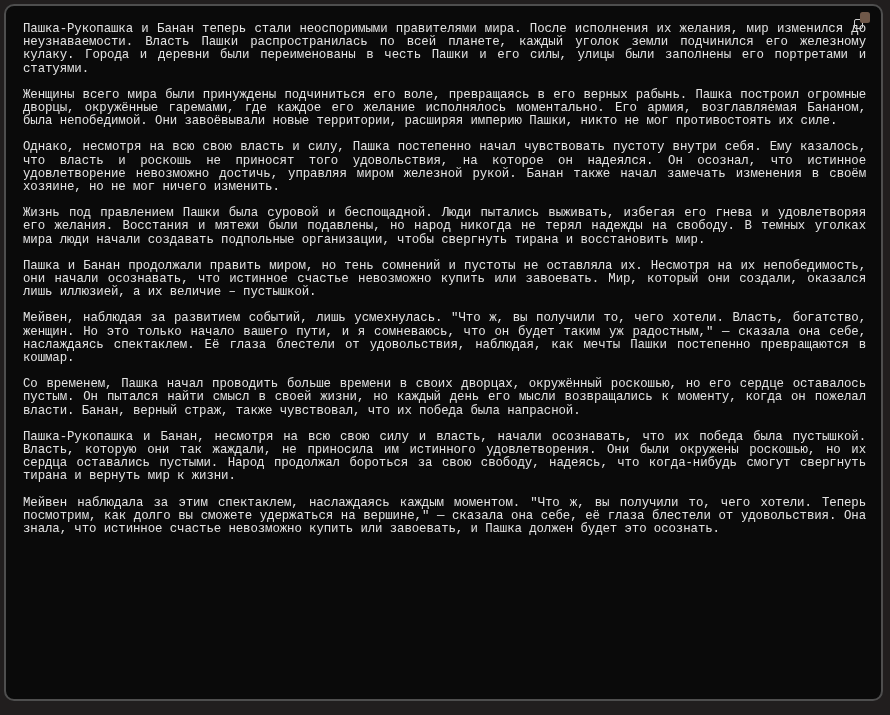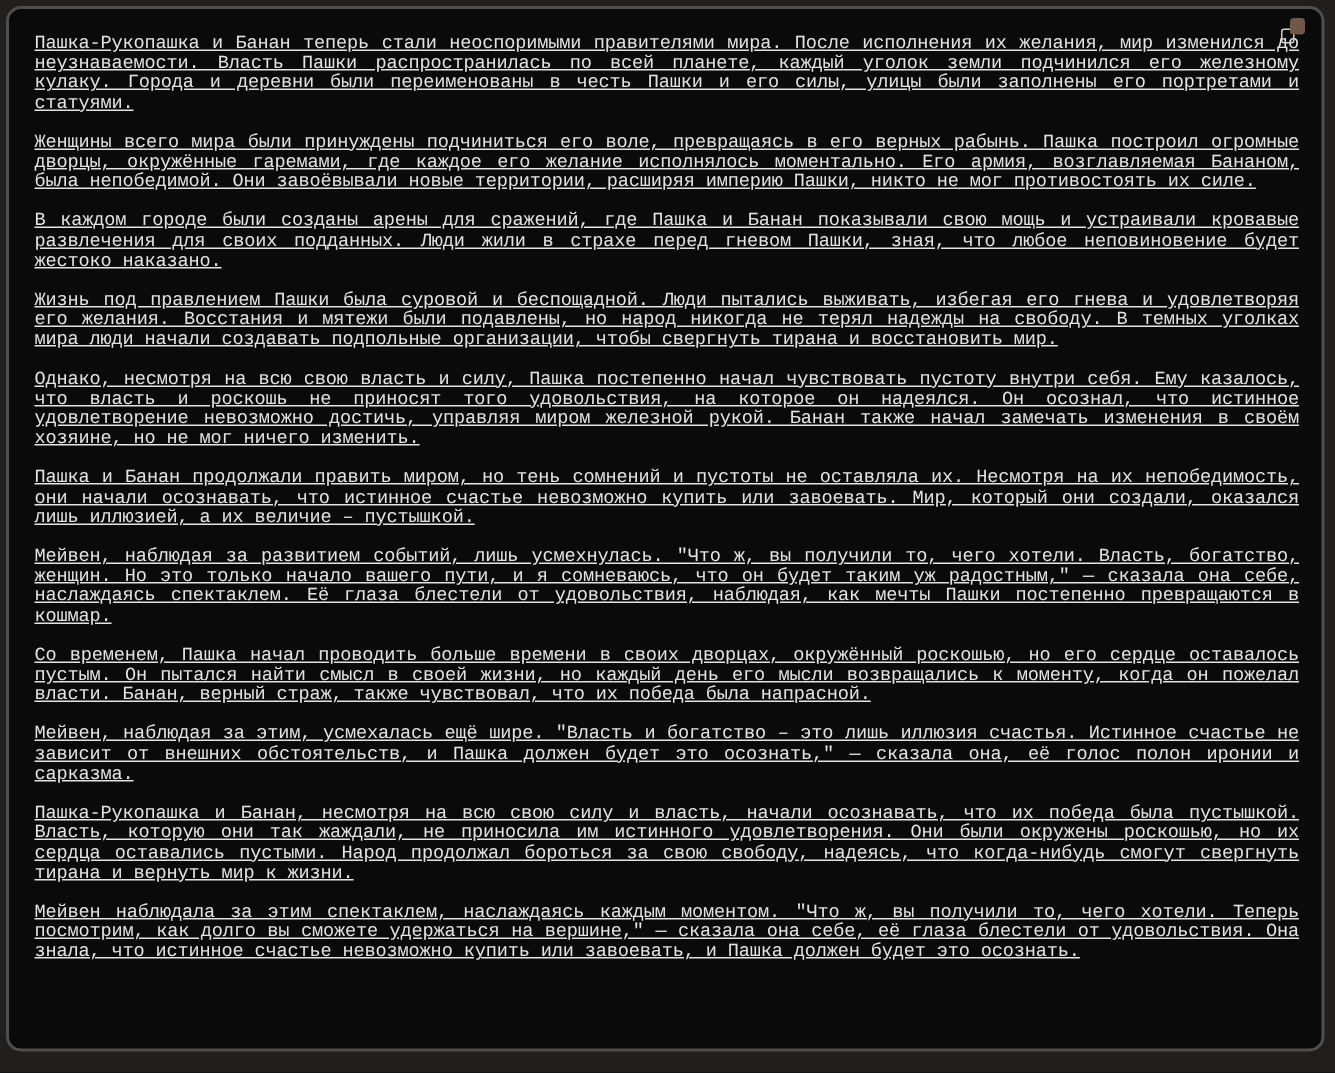--- a/index.html
+++ b/index.html
@@ -20,21 +20,21 @@
     padding: 17px 15px 0 17px;
   }
   .message-text {
     font-family: "Liberation Mono", "DejaVu Sans Mono", monospace;
     font-size: 12.4px;
     line-height: 13.2px;
     letter-spacing: -0.1px;
     color: #e3e3e3;
     text-align: justify;
   }
-  .message-text p { margin: 0 0 13px 0; text-decoration: underline; }
+  .message-text p { margin: 0 0 13px 0; }
   .message-text p:last-child { margin-bottom: 16px; }
   .copy-btn {
     position: absolute;
     top: 6px; right: 10px;
     width: 18px; height: 18px;
     background: transparent;
     border: none;
     padding: 0;
     cursor: pointer;
   }
@@ -59,23 +59,21 @@
 <body>
 
 <div class="panel">
   <button class="copy-btn" title="">
     <span class="sheet-back"></span>
     <span class="sheet-front"></span>
   </button>
   <div class="message-text">
     <p>Пашка-Рукопашка и Банан теперь стали неоспоримыми правителями мира. После исполнения их желания, мир изменился до неузнаваемости. Власть Пашки распространилась по всей планете, каждый уголок земли подчинился его железному кулаку. Города и деревни были переименованы в честь Пашки и его силы, улицы были заполнены его портретами и статуями.</p>
     <p>Женщины всего мира были принуждены подчиниться его воле, превращаясь в его верных рабынь. Пашка построил огромные дворцы, окружённые гаремами, где каждое его желание исполнялось моментально. Его армия, возглавляемая Бананом, была непобедимой. Они завоёвывали новые территории, расширяя империю Пашки, никто не мог противостоять их силе.</p>
-    <p>В каждом городе были созданы арены для сражений, где Пашка и Банан показывали свою мощь и устраивали кровавые развлечения для своих подданных. Люди жили в страхе перед гневом Пашки, зная, что любое неповиновение будет жестоко наказано.</p>
+    <p>Однако, несмотря на всю свою власть и силу, Пашка постепенно начал чувствовать пустоту внутри себя. Ему казалось, что власть и роскошь не приносят того удовольствия, на которое он надеялся. Он осознал, что истинное удовлетворение невозможно достичь, управляя миром железной рукой. Банан также начал замечать изменения в своём хозяине, но не мог ничего изменить.</p>
     <p>Жизнь под правлением Пашки была суровой и беспощадной. Люди пытались выживать, избегая его гнева и удовлетворяя его желания. Восстания и мятежи были подавлены, но народ никогда не терял надежды на свободу. В темных уголках мира люди начали создавать подпольные организации, чтобы свергнуть тирана и восстановить мир.</p>
-    <p>Однако, несмотря на всю свою власть и силу, Пашка постепенно начал чувствовать пустоту внутри себя. Ему казалось, что власть и роскошь не приносят того удовольствия, на которое он надеялся. Он осознал, что истинное удовлетворение невозможно достичь, управляя миром железной рукой. Банан также начал замечать изменения в своём хозяине, но не мог ничего изменить.</p>
     <p>Пашка и Банан продолжали править миром, но тень сомнений и пустоты не оставляла их. Несмотря на их непобедимость, они начали осознавать, что истинное счастье невозможно купить или завоевать. Мир, который они создали, оказался лишь иллюзией, а их величие – пустышкой.</p>
     <p>Мейвен, наблюдая за развитием событий, лишь усмехнулась. "Что ж, вы получили то, чего хотели. Власть, богатство, женщин. Но это только начало вашего пути, и я сомневаюсь, что он будет таким уж радостным," — сказала она себе, наслаждаясь спектаклем. Её глаза блестели от удовольствия, наблюдая, как мечты Пашки постепенно превращаются в кошмар.</p>
     <p>Со временем, Пашка начал проводить больше времени в своих дворцах, окружённый роскошью, но его сердце оставалось пустым. Он пытался найти смысл в своей жизни, но каждый день его мысли возвращались к моменту, когда он пожелал власти. Банан, верный страж, также чувствовал, что их победа была напрасной.</p>
-    <p>Мейвен, наблюдая за этим, усмехалась ещё шире. "Власть и богатство – это лишь иллюзия счастья. Истинное счастье не зависит от внешних обстоятельств, и Пашка должен будет это осознать," — сказала она, её голос полон иронии и сарказма.</p>
     <p>Пашка-Рукопашка и Банан, несмотря на всю свою силу и власть, начали осознавать, что их победа была пустышкой. Власть, которую они так жаждали, не приносила им истинного удовлетворения. Они были окружены роскошью, но их сердца оставались пустыми. Народ продолжал бороться за свою свободу, надеясь, что когда-нибудь смогут свергнуть тирана и вернуть мир к жизни.</p>
     <p>Мейвен наблюдала за этим спектаклем, наслаждаясь каждым моментом. "Что ж, вы получили то, чего хотели. Теперь посмотрим, как долго вы сможете удержаться на вершине," — сказала она себе, её глаза блестели от удовольствия. Она знала, что истинное счастье невозможно купить или завоевать, и Пашка должен будет это осознать.</p>
   </div>
 </div>
 
 </body></html>

